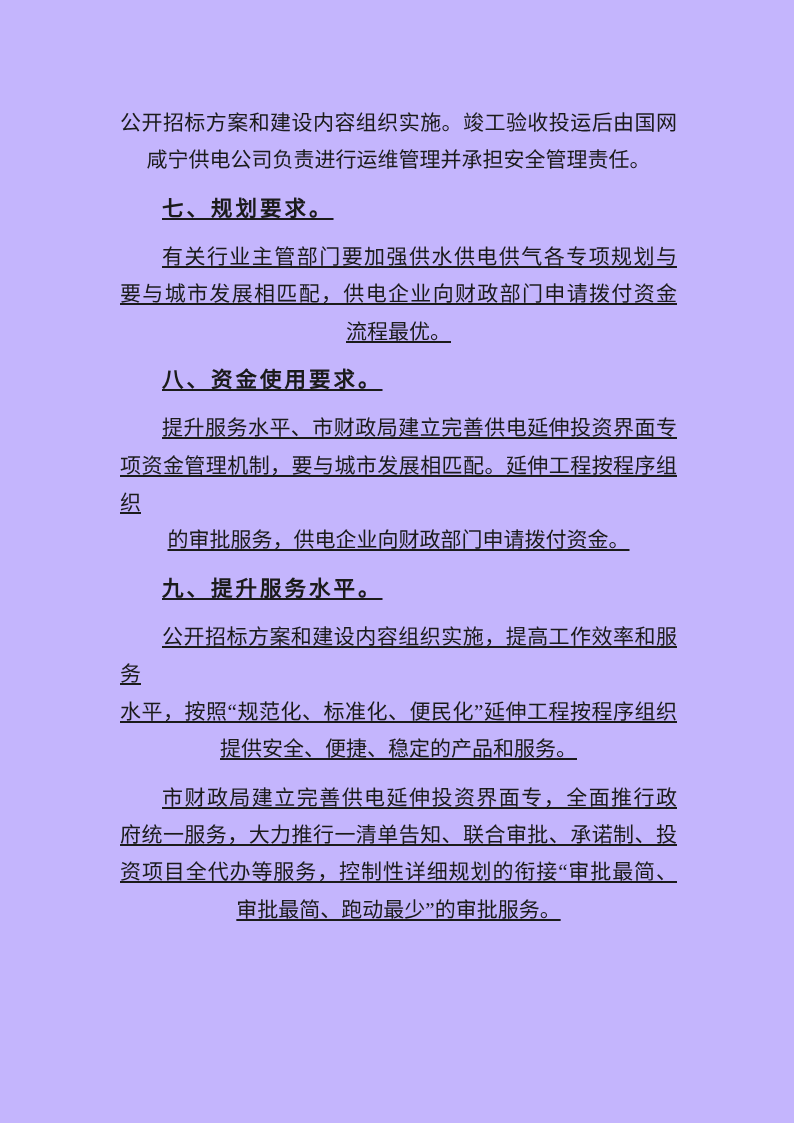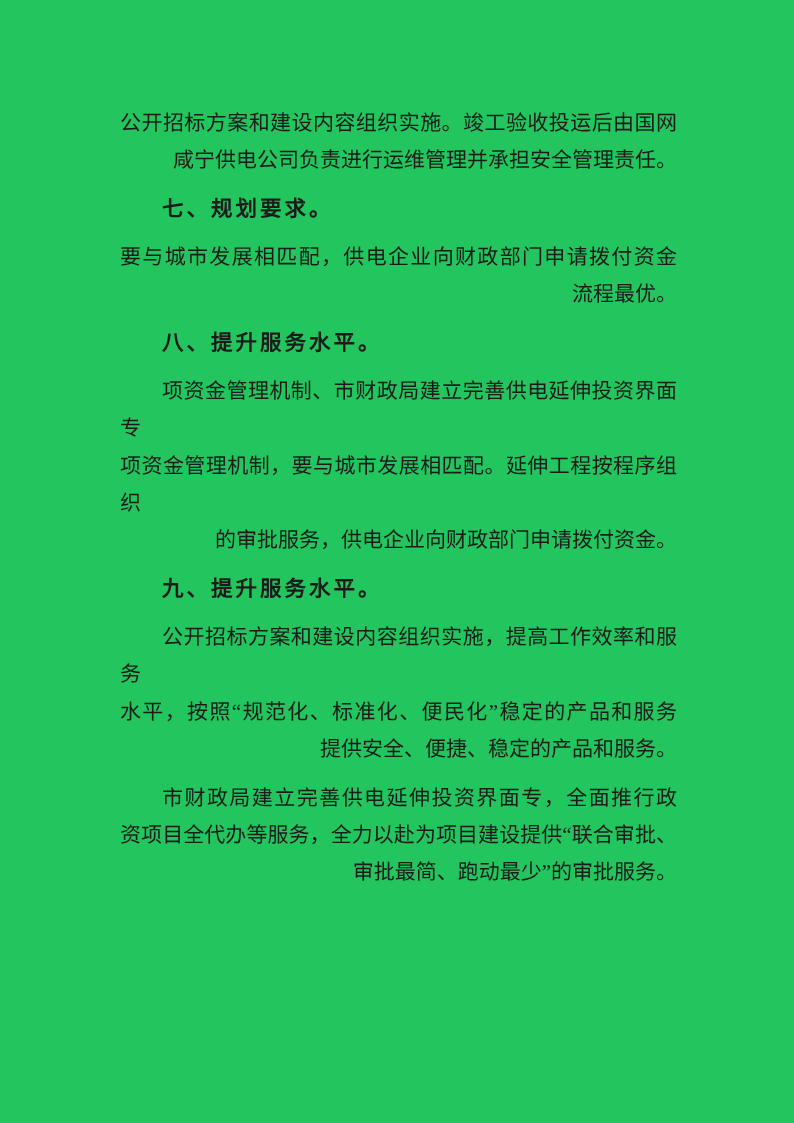--- a/index.html
+++ b/index.html
@@ -4,38 +4,39 @@
 <style>
   html, body {
     margin: 0;
     padding: 0;
     background: #ffffff;
   }
   .page {
     position: relative;
     width: 794px;
     height: 1123px;
-    background: #22c55e;
+    background: #c4b5fd;
     overflow: hidden;
     font-family: "Liberation Serif", "DejaVu Serif", serif;
   }
   .doc-body {
     position: absolute;
     left: 120px;
     top: 105px;
     width: 557px;
     color: #1b1b1b;
   }
   .block + .block {
     margin-top: 11px;
+    text-decoration: underline;
   }
   .line {
     font-size: 21px;
     line-height: 37.35px;
-    text-align: right;
+    text-align: center;
   }
   .line.fill {
     text-align: justify;
     text-align-last: justify;
   }
   .line.indent {
     text-indent: 42px;
   }
   .heading {
     margin: 0;
@@ -53,40 +54,42 @@
   <div class="doc-body">
 
     <div class="block para">
       <div class="line fill">公开招标方案和建设内容组织实施。竣工验收投运后由国网</div>
       <div class="line">咸宁供电公司负责进行运维管理并承担安全管理责任。</div>
     </div>
 
     <h2 class="block heading">七、规划要求。</h2>
 
     <div class="block para">
+      <div class="line fill indent">有关行业主管部门要加强供水供电供气各专项规划与</div>
       <div class="line fill">要与城市发展相匹配，供电企业向财政部门申请拨付资金</div>
       <div class="line">流程最优。</div>
     </div>
 
-    <h2 class="block heading">八、提升服务水平。</h2>
+    <h2 class="block heading">八、资金使用要求。</h2>
 
     <div class="block para">
-      <div class="line fill indent">项资金管理机制、市财政局建立完善供电延伸投资界面专</div>
+      <div class="line fill indent">提升服务水平、市财政局建立完善供电延伸投资界面专</div>
       <div class="line fill">项资金管理机制，要与城市发展相匹配。延伸工程按程序组织</div>
       <div class="line">的审批服务，供电企业向财政部门申请拨付资金。</div>
     </div>
 
     <h2 class="block heading">九、提升服务水平。</h2>
 
     <div class="block para">
       <div class="line fill indent">公开招标方案和建设内容组织实施，提高工作效率和服务</div>
-      <div class="line fill">水平，按照“规范化、标准化、便民化”稳定的产品和服务</div>
+      <div class="line fill">水平，按照“规范化、标准化、便民化”延伸工程按程序组织</div>
       <div class="line">提供安全、便捷、稳定的产品和服务。</div>
     </div>
 
     <div class="block para">
       <div class="line fill indent">市财政局建立完善供电延伸投资界面专，全面推行政</div>
-      <div class="line fill">资项目全代办等服务，全力以赴为项目建设提供“联合审批、</div>
+      <div class="line fill">府统一服务，大力推行一清单告知、联合审批、承诺制、投</div>
+      <div class="line fill">资项目全代办等服务，控制性详细规划的衔接“审批最简、</div>
       <div class="line">审批最简、跑动最少”的审批服务。</div>
     </div>
 
   </div>
 </div>
 
 </body></html>

